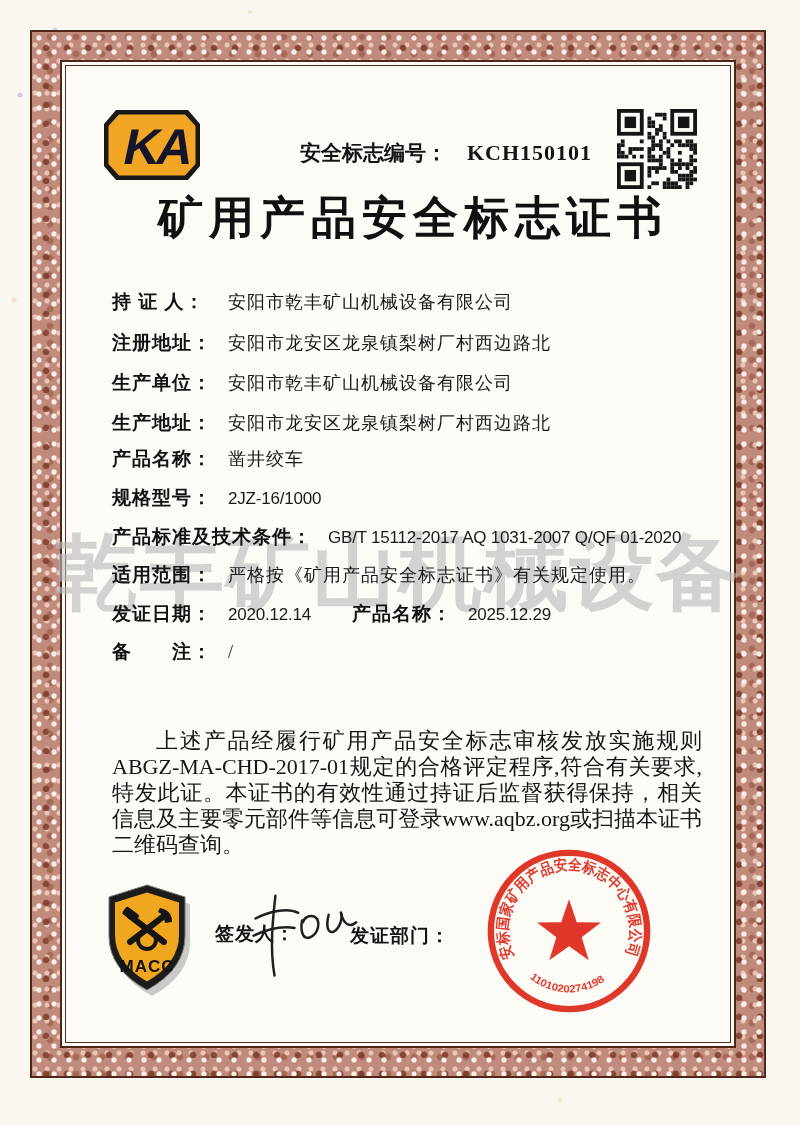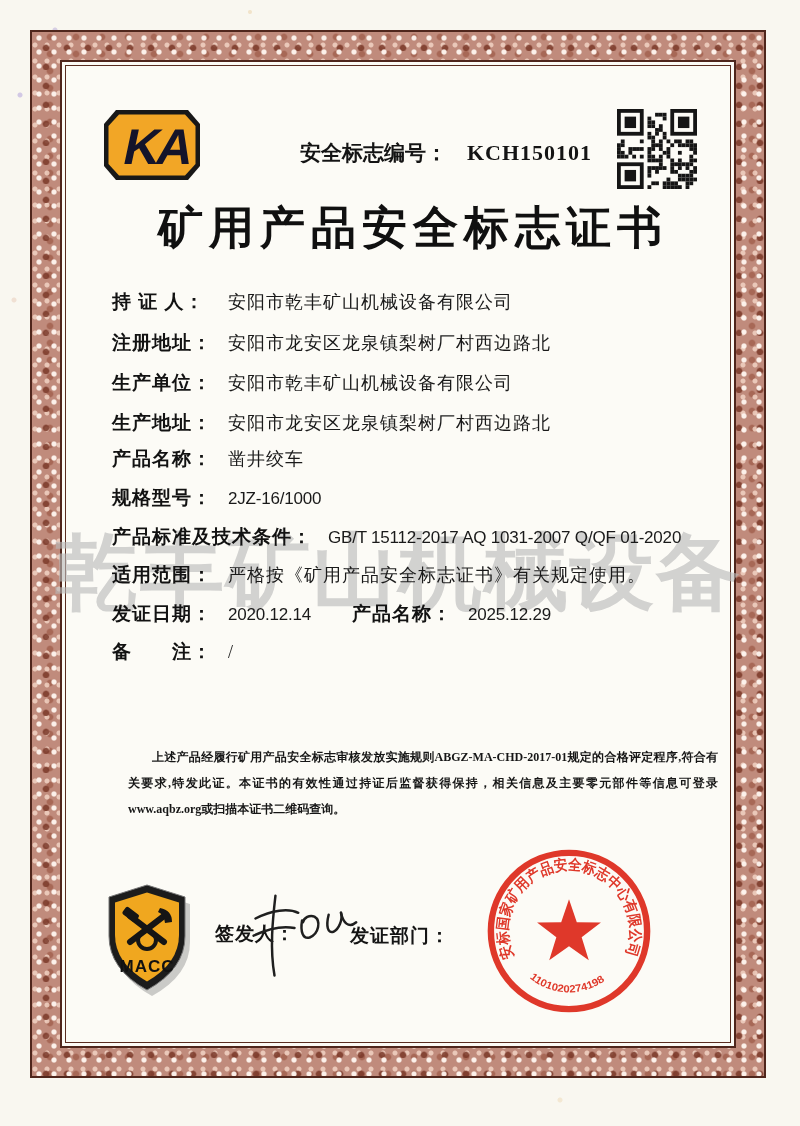--- a/index.html
+++ b/index.html
@@ -25,33 +25,33 @@
   .inner-frame::after{content:"";position:absolute;inset:3px;border:1px solid #5a2d20;}
   
   .watermark{position:absolute;left:54px;top:516px;z-index:1;font-family:"Liberation Sans",sans-serif;
     font-weight:bold;font-size:84px;letter-spacing:2px;color:#b9b9b9;opacity:.62;white-space:nowrap;}
   
   .ka-logo{position:absolute;left:100px;top:106px;z-index:2;}
   .number-line{position:absolute;left:300px;top:139px;z-index:2;white-space:nowrap;}
   .number-label{font-family:"Liberation Sans",sans-serif;font-weight:bold;font-size:21px;color:#141414;}
   .number-value{font-size:22px;font-weight:bold;color:#141414;margin-left:20px;letter-spacing:1px;}
   .qr{position:absolute;left:617px;top:109px;z-index:2;}
-  .cert-title{position:absolute;left:0;top:198px;width:800px;text-align:center;text-indent:26px;z-index:2;
+  .cert-title{position:absolute;left:0;top:188px;width:800px;text-align:center;text-indent:26px;z-index:2;
     font-size:45px;font-weight:bold;color:#101010;letter-spacing:6px;}
   
   .fields{position:absolute;left:112px;top:280px;width:600px;z-index:2;}
   .row{position:absolute;left:0;white-space:nowrap;}
   .flabel{display:inline-block;min-width:100px;font-family:"Liberation Sans",sans-serif;
     font-weight:bold;font-size:19px;color:#121212;letter-spacing:1px;margin-right:12px;}
   .fvalue{font-size:18px;font-weight:normal;color:#1a1a1a;letter-spacing:1px;}
   .fvalue.num{font-family:"Liberation Sans",sans-serif;font-size:17px;letter-spacing:-0.2px;}
   .pair2{position:absolute;left:240px;top:0;white-space:nowrap;}
   
-  .statement{position:absolute;left:112px;top:728px;width:590px;z-index:2;margin:16px;
-    font-size:12px;line-height:26px;font-weight:700;color:#161616;text-align:justify;text-indent:2em;}
+  .statement{position:absolute;left:112px;top:728px;width:590px;z-index:2;margin:0;
+    font-size:22px;line-height:26px;font-weight:400;color:#161616;text-align:justify;text-indent:2em;}
   
   .macc{position:absolute;left:100px;top:882px;z-index:2;}
   .signer-label{position:absolute;left:215px;top:921px;z-index:2;font-family:"Liberation Sans",sans-serif;
     font-weight:bold;font-size:19px;letter-spacing:1px;color:#141414;}
   .signature{position:absolute;left:243px;top:890px;z-index:3;}
   .issuer-label{position:absolute;left:350px;top:923px;z-index:2;font-family:"Liberation Sans",sans-serif;
     font-weight:bold;font-size:19px;letter-spacing:1px;color:#141414;}
   .seal{position:absolute;left:480px;top:842px;z-index:4;mix-blend-mode:multiply;opacity:.95;}
 </style>
 </head>

